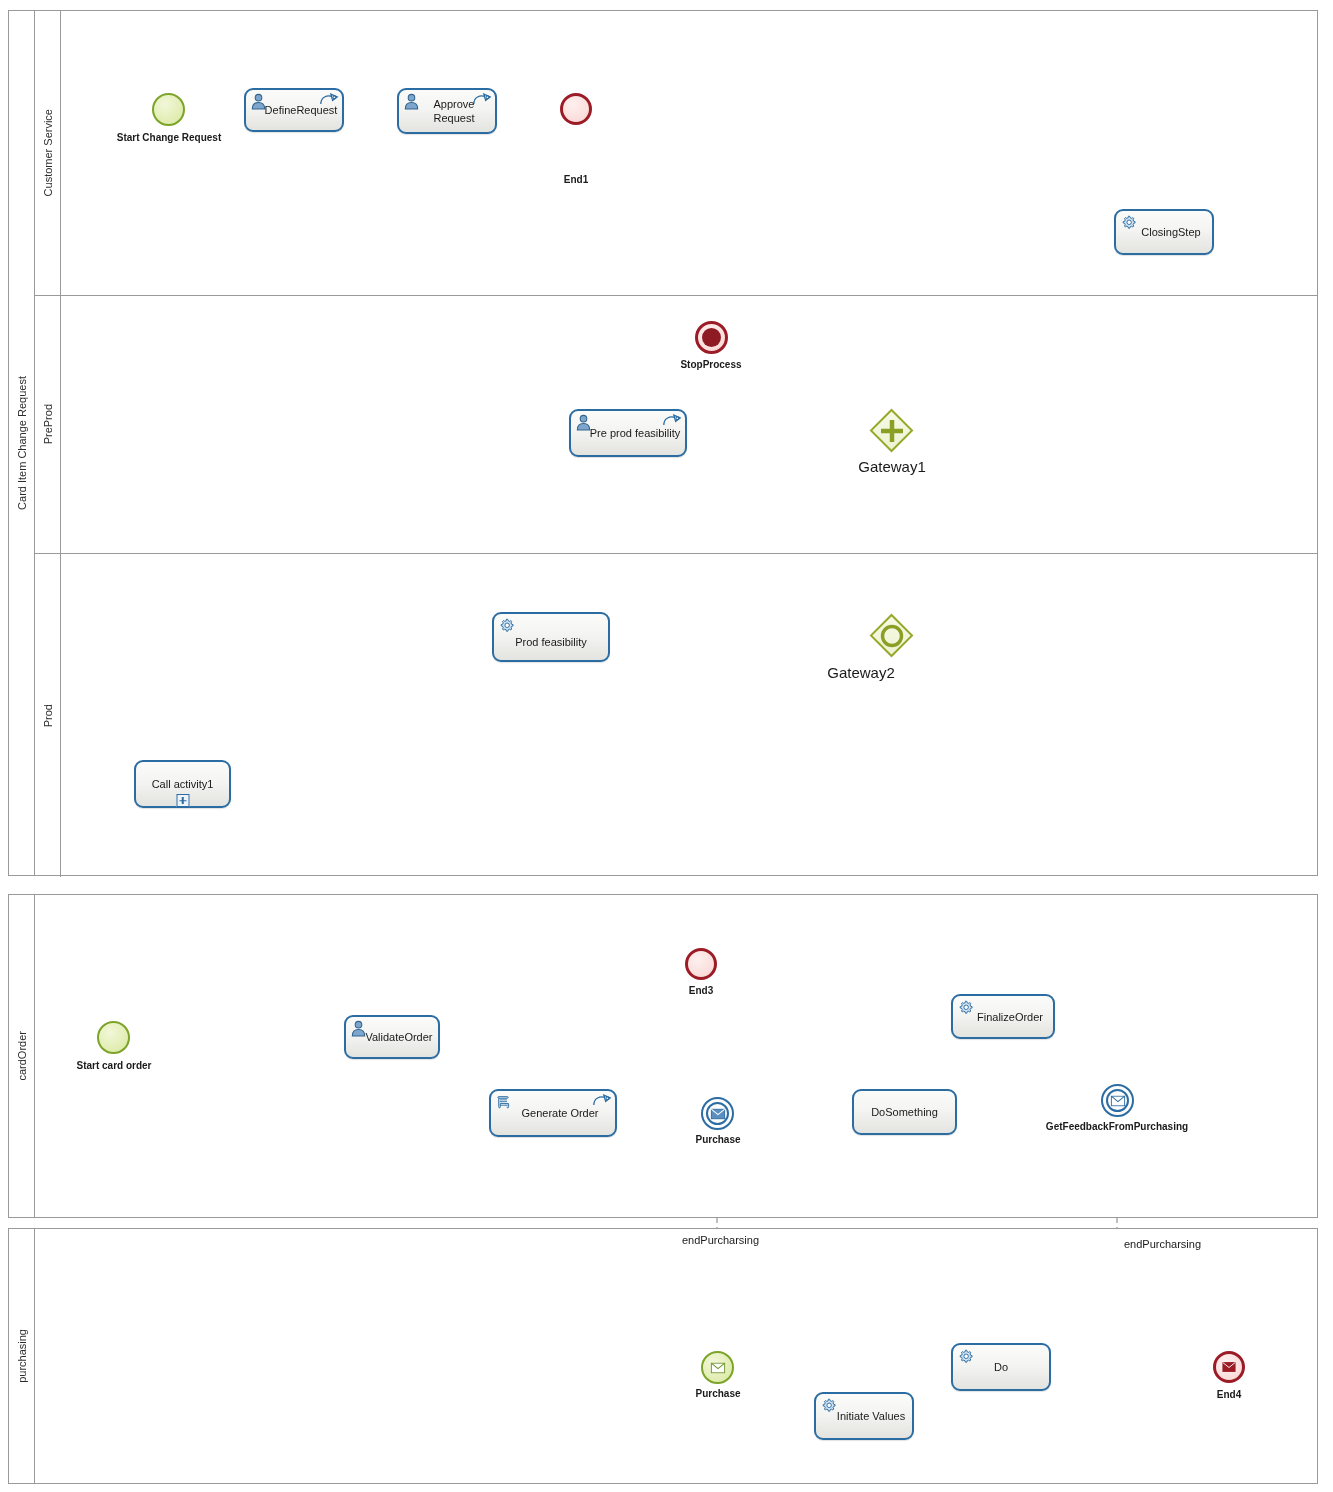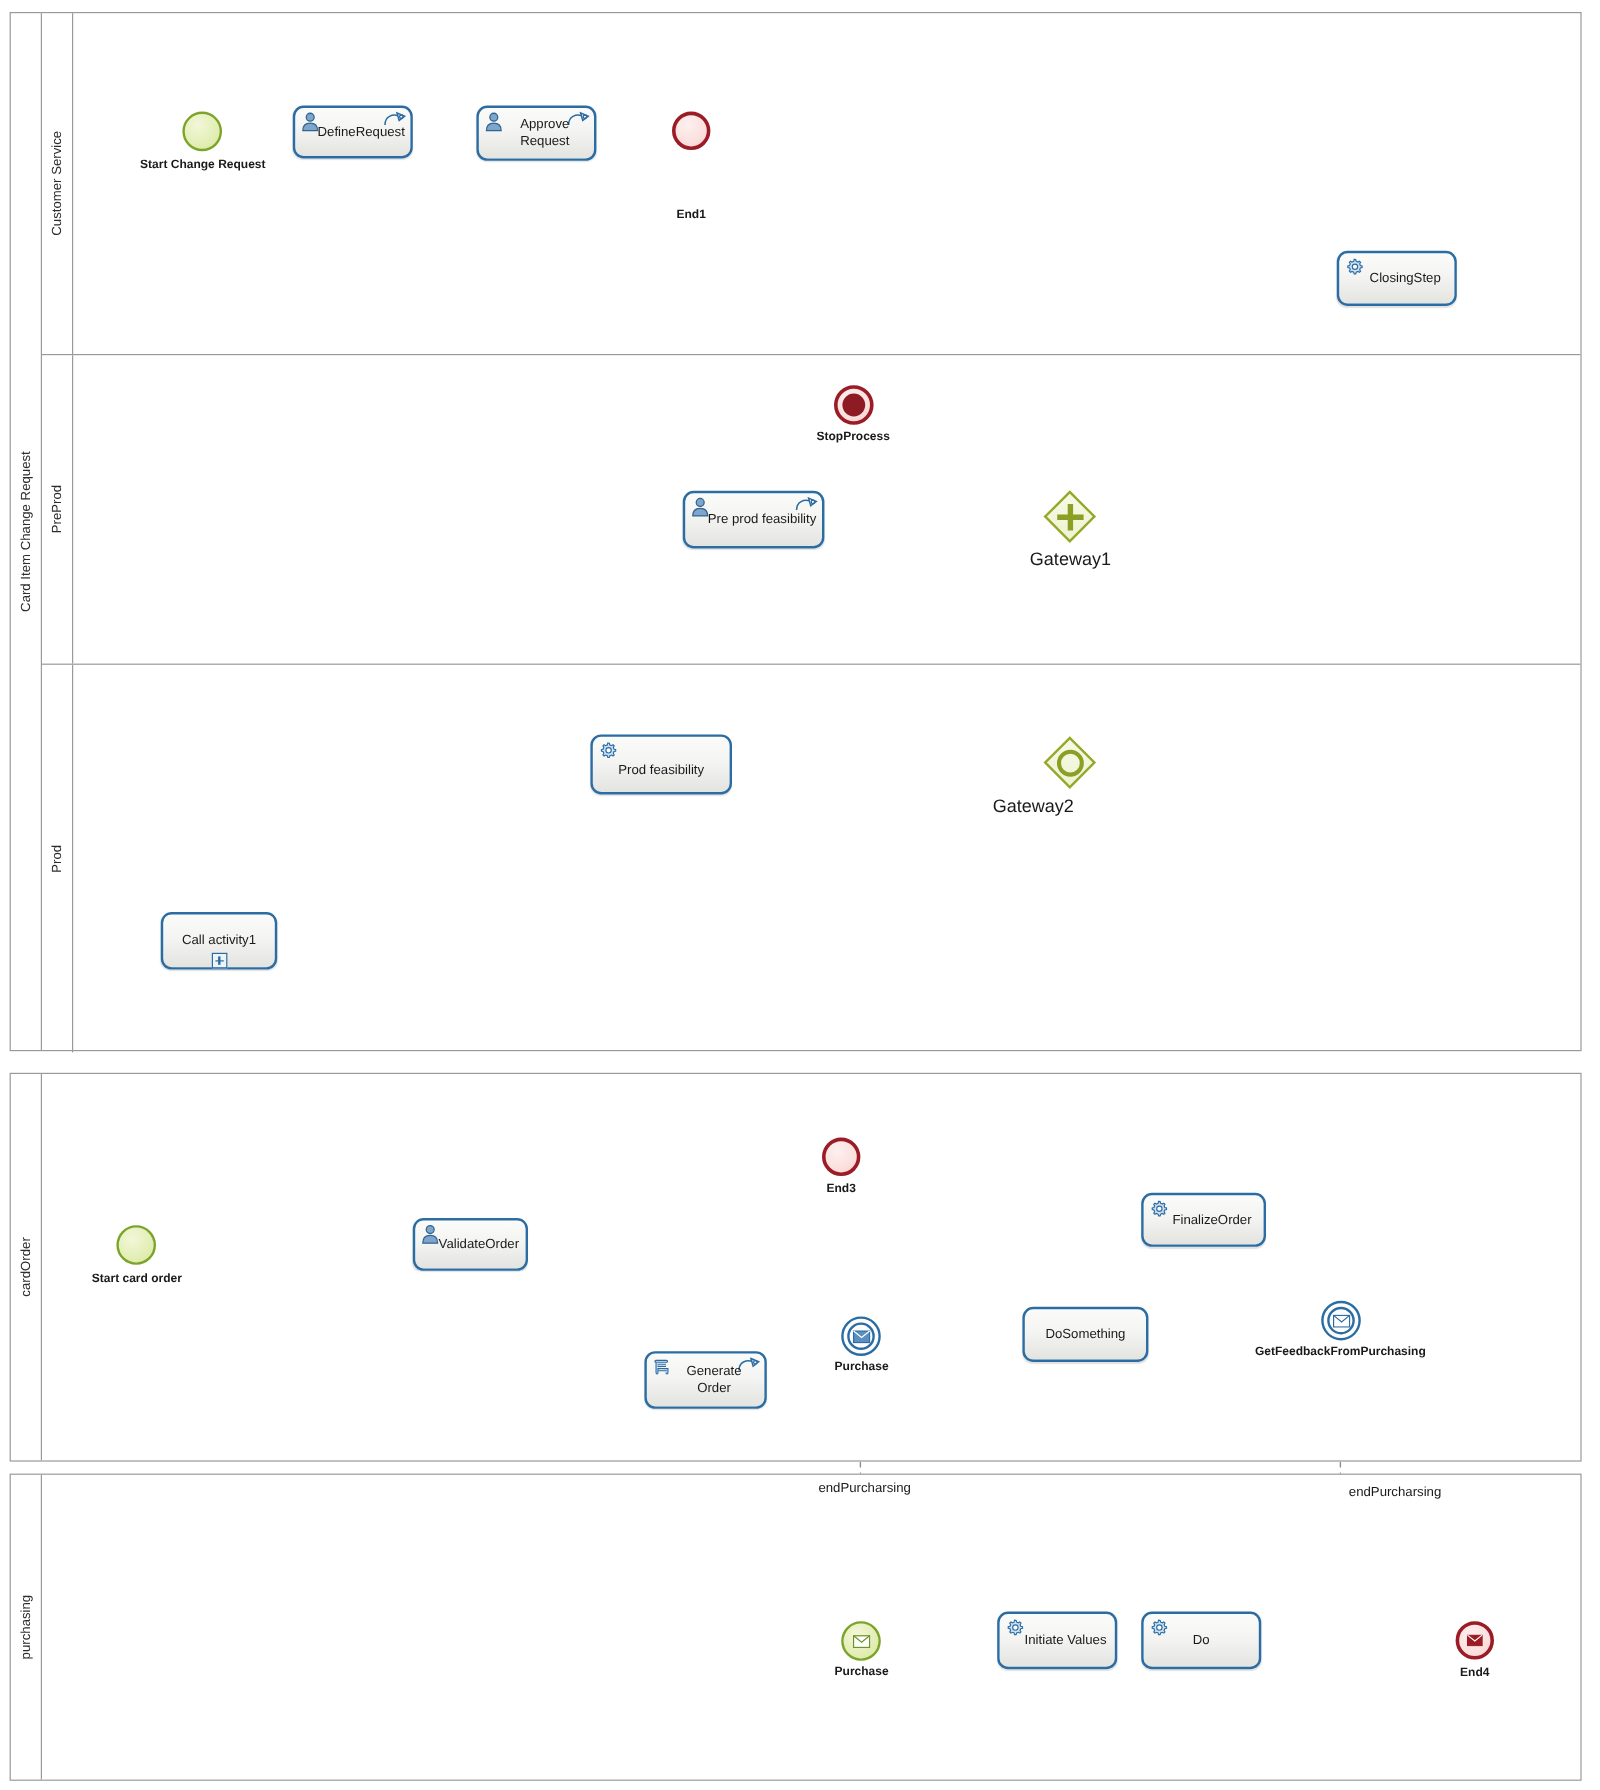--- a/index.html
+++ b/index.html
@@ -252,21 +252,21 @@
     <svg class="t-icon" viewBox="0 0 16 16">
       <circle cx="8" cy="4.4" r="3.1" fill="#7ea6cc" stroke="#33648f" stroke-width="1"></circle>
       <path d="M2.2,15 C2.2,10.6 5,9 8,9 C11,9 13.8,10.6 13.8,15 Z" fill="#7ea6cc" stroke="#33648f" stroke-width="1"></path>
     </svg>
     <div class="tlabel shifted">ValidateOrder</div>
   </div>
 
   <div class="event ev-end" style="left:685px;top:948px;width:32px;height:32px;"></div>
   <div class="ev-label" style="left:641px;top:985px;width:120px;">End3</div>
 
-  <div class="task" style="left:489px;top:1126px;width:102px;height:48px;margin-left:48px;">
+  <div class="task" style="left:489px;top:1089px;width:128px;height:48px;">
     <svg class="t-icon" viewBox="0 0 16 16">
       <path d="M3.5,2.5 C2.3,2.5 2.3,4 3.5,4 L11.6,4 C12.8,4 12.8,2.5 11.6,2.5 Z" fill="#dce9f5" stroke="#2b6ca3" stroke-width="0.9"></path>
       <path d="M3.5,4 L3.5,12 C3.5,13.5 5,13.5 5,12 L5,9 L12.8,9 L12.8,12 C12.8,13.5 11.3,13.5 11.3,12" fill="#dce9f5" stroke="#2b6ca3" stroke-width="0.9"></path>
       <path d="M4.6,5.5 L11.3,5.5 M4.6,7.2 L11.3,7.2 M5.3,10.6 L12,10.6" stroke="#2b6ca3" stroke-width="0.8"></path>
     </svg>
     <svg class="t-marker" viewBox="0 0 22 15">
       <path d="M2,12 C2,4 9,2 14,3.5" fill="none" stroke="#2b6ca3" stroke-width="1.4"></path>
       <path d="M13,1 L20,4 L15,8 Z" fill="none" stroke="#2b6ca3" stroke-width="1.4"></path>
       <circle cx="17" cy="4.5" r="1.6" fill="none" stroke="#2b6ca3" stroke-width="1.2"></circle>
     </svg>
@@ -304,21 +304,21 @@
   <div class="ev-label" style="left:1007px;top:1121px;width:220px;">GetFeedbackFromPurchasing</div>
 
   <div class="event ev-start" style="left:701px;top:1351px;width:33px;height:33px;">
     <svg class="ev-icon" width="15" height="11" viewBox="0 0 16 12">
       <rect x="0.7" y="0.7" width="14.6" height="10.6" fill="#ffffff" stroke="#6d9426" stroke-width="1.1"></rect>
       <path d="M0.7,0.7 L8,6.6 L15.3,0.7" fill="none" stroke="#6d9426" stroke-width="1.1"></path>
     </svg>
   </div>
   <div class="ev-label" style="left:658px;top:1388px;width:120px;">Purchase</div>
 
-  <div class="task" style="left:814px;top:1343px;width:100px;height:48px;margin-left:17px;">
+  <div class="task" style="left:814px;top:1392px;width:100px;height:48px;">
     <svg class="t-icon" viewBox="0 0 16 16">
       <path d="M8,2 L9.2,2.2 L9.6,3.6 L10.9,4.1 L12.1,3.4 L13,4.3 L12.3,5.5 L12.8,6.8 L14.2,7.2 L14.2,8.4 L12.8,8.8 L12.3,10.1 L13,11.3 L12.1,12.2 L10.9,11.5 L9.6,12 L9.2,13.4 L8,13.4 L7.6,12 L6.3,11.5 L5.1,12.2 L4.2,11.3 L4.9,10.1 L4.4,8.8 L3,8.4 L3,7.2 L4.4,6.8 L4.9,5.5 L4.2,4.3 L5.1,3.4 L6.3,4.1 L7.6,3.6 Z" fill="#cfe0f0" stroke="#2b6ca3" stroke-width="0.9"></path>
       <circle cx="8.6" cy="7.8" r="2.1" fill="#ffffff" stroke="#2b6ca3" stroke-width="0.9"></circle>
     </svg>
     <div class="tlabel shifted">Initiate Values</div>
   </div>
 
   <div class="task" style="left:951px;top:1343px;width:100px;height:48px;">
     <svg class="t-icon" viewBox="0 0 16 16">
       <path d="M8,2 L9.2,2.2 L9.6,3.6 L10.9,4.1 L12.1,3.4 L13,4.3 L12.3,5.5 L12.8,6.8 L14.2,7.2 L14.2,8.4 L12.8,8.8 L12.3,10.1 L13,11.3 L12.1,12.2 L10.9,11.5 L9.6,12 L9.2,13.4 L8,13.4 L7.6,12 L6.3,11.5 L5.1,12.2 L4.2,11.3 L4.9,10.1 L4.4,8.8 L3,8.4 L3,7.2 L4.4,6.8 L4.9,5.5 L4.2,4.3 L5.1,3.4 L6.3,4.1 L7.6,3.6 Z" fill="#cfe0f0" stroke="#2b6ca3" stroke-width="0.9"></path>

